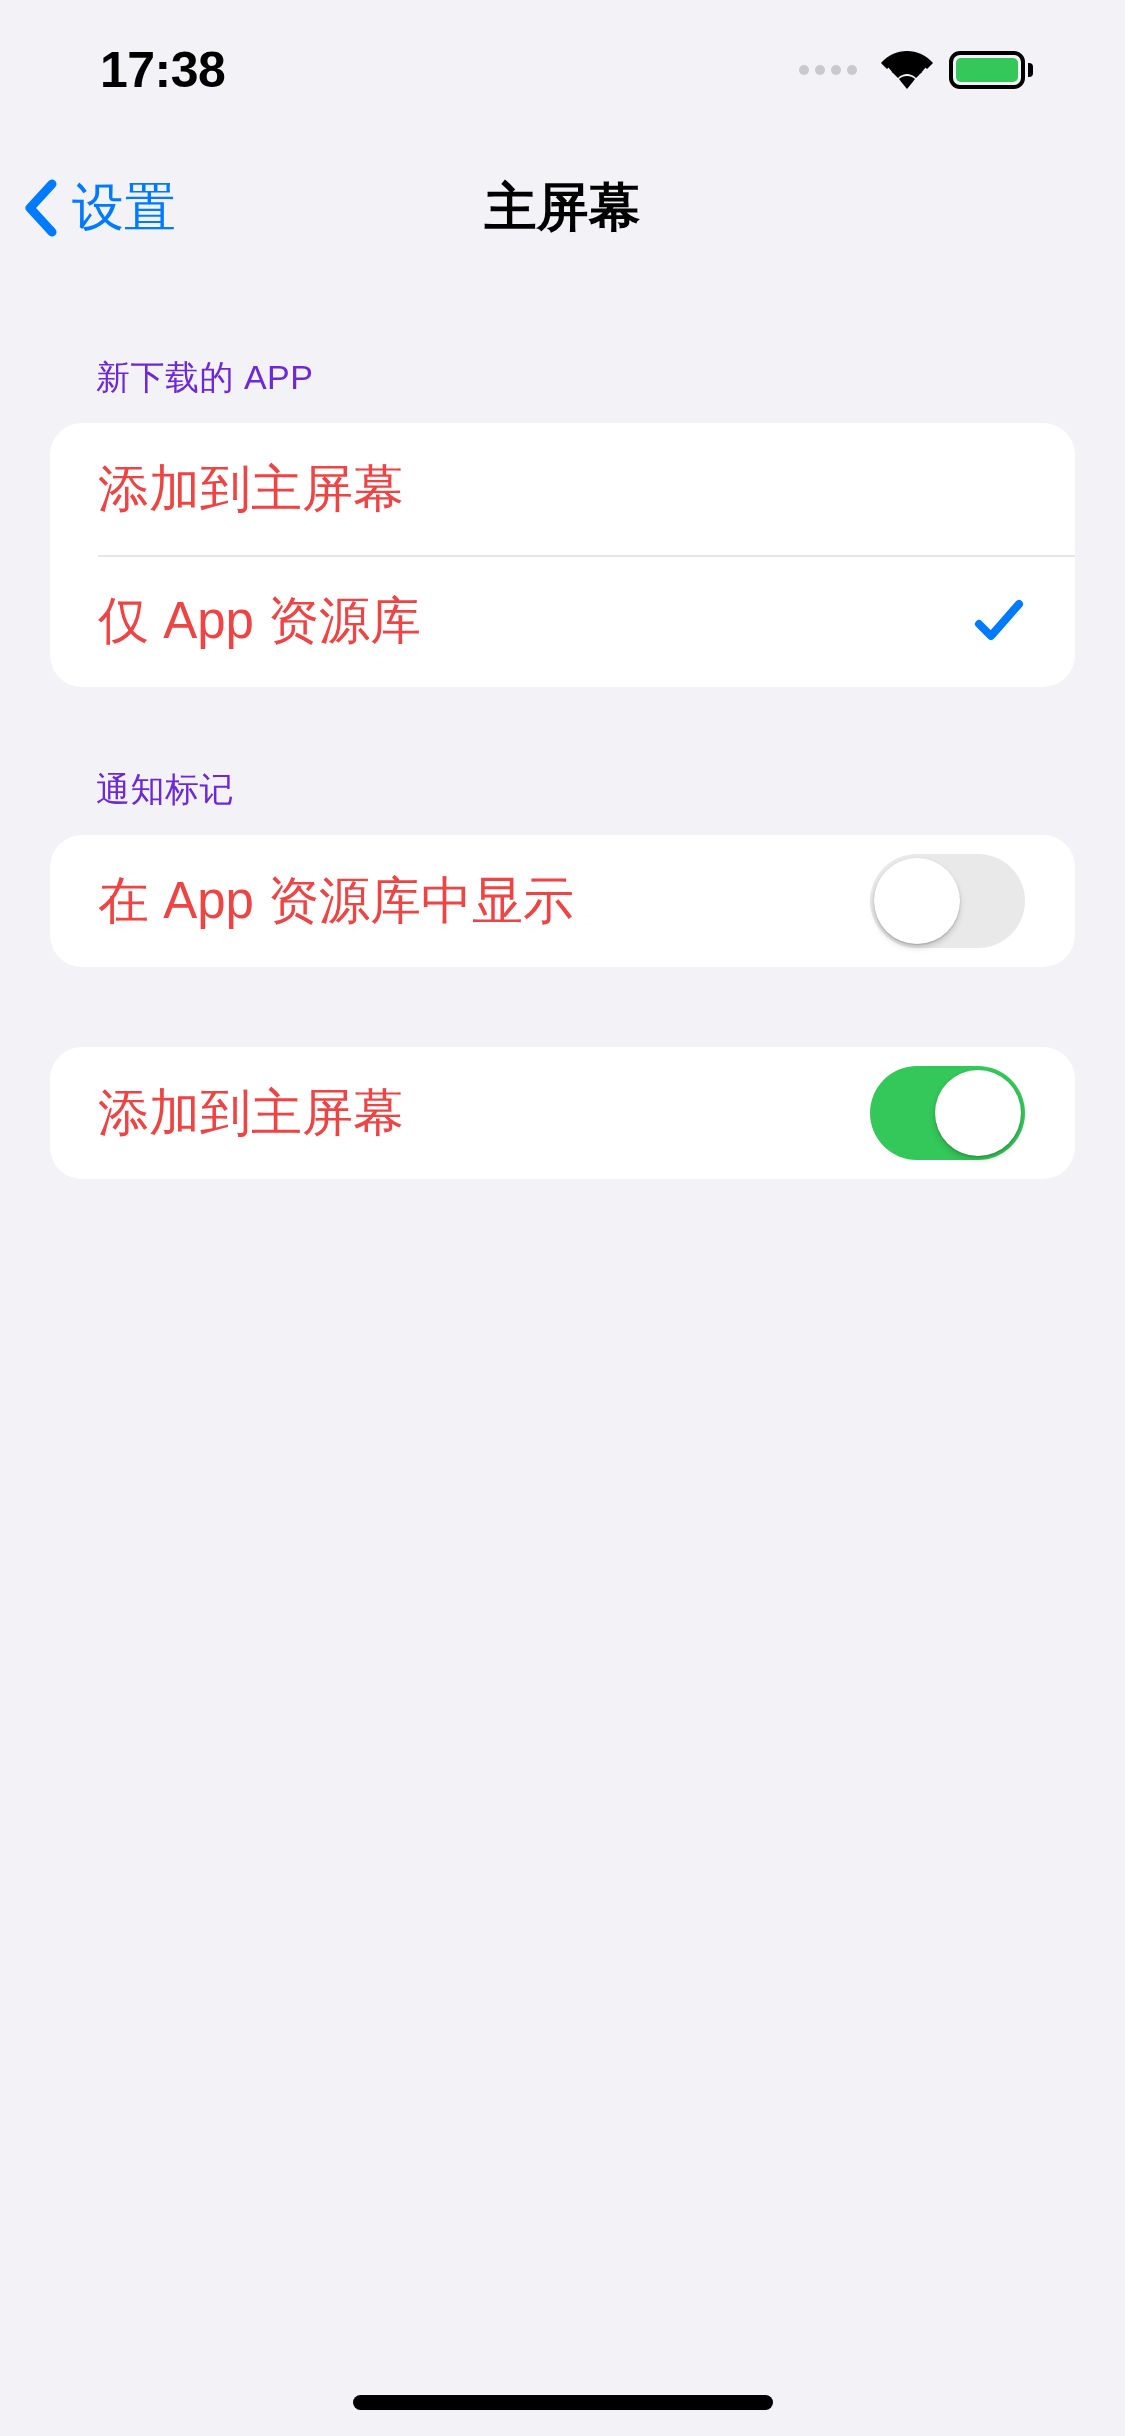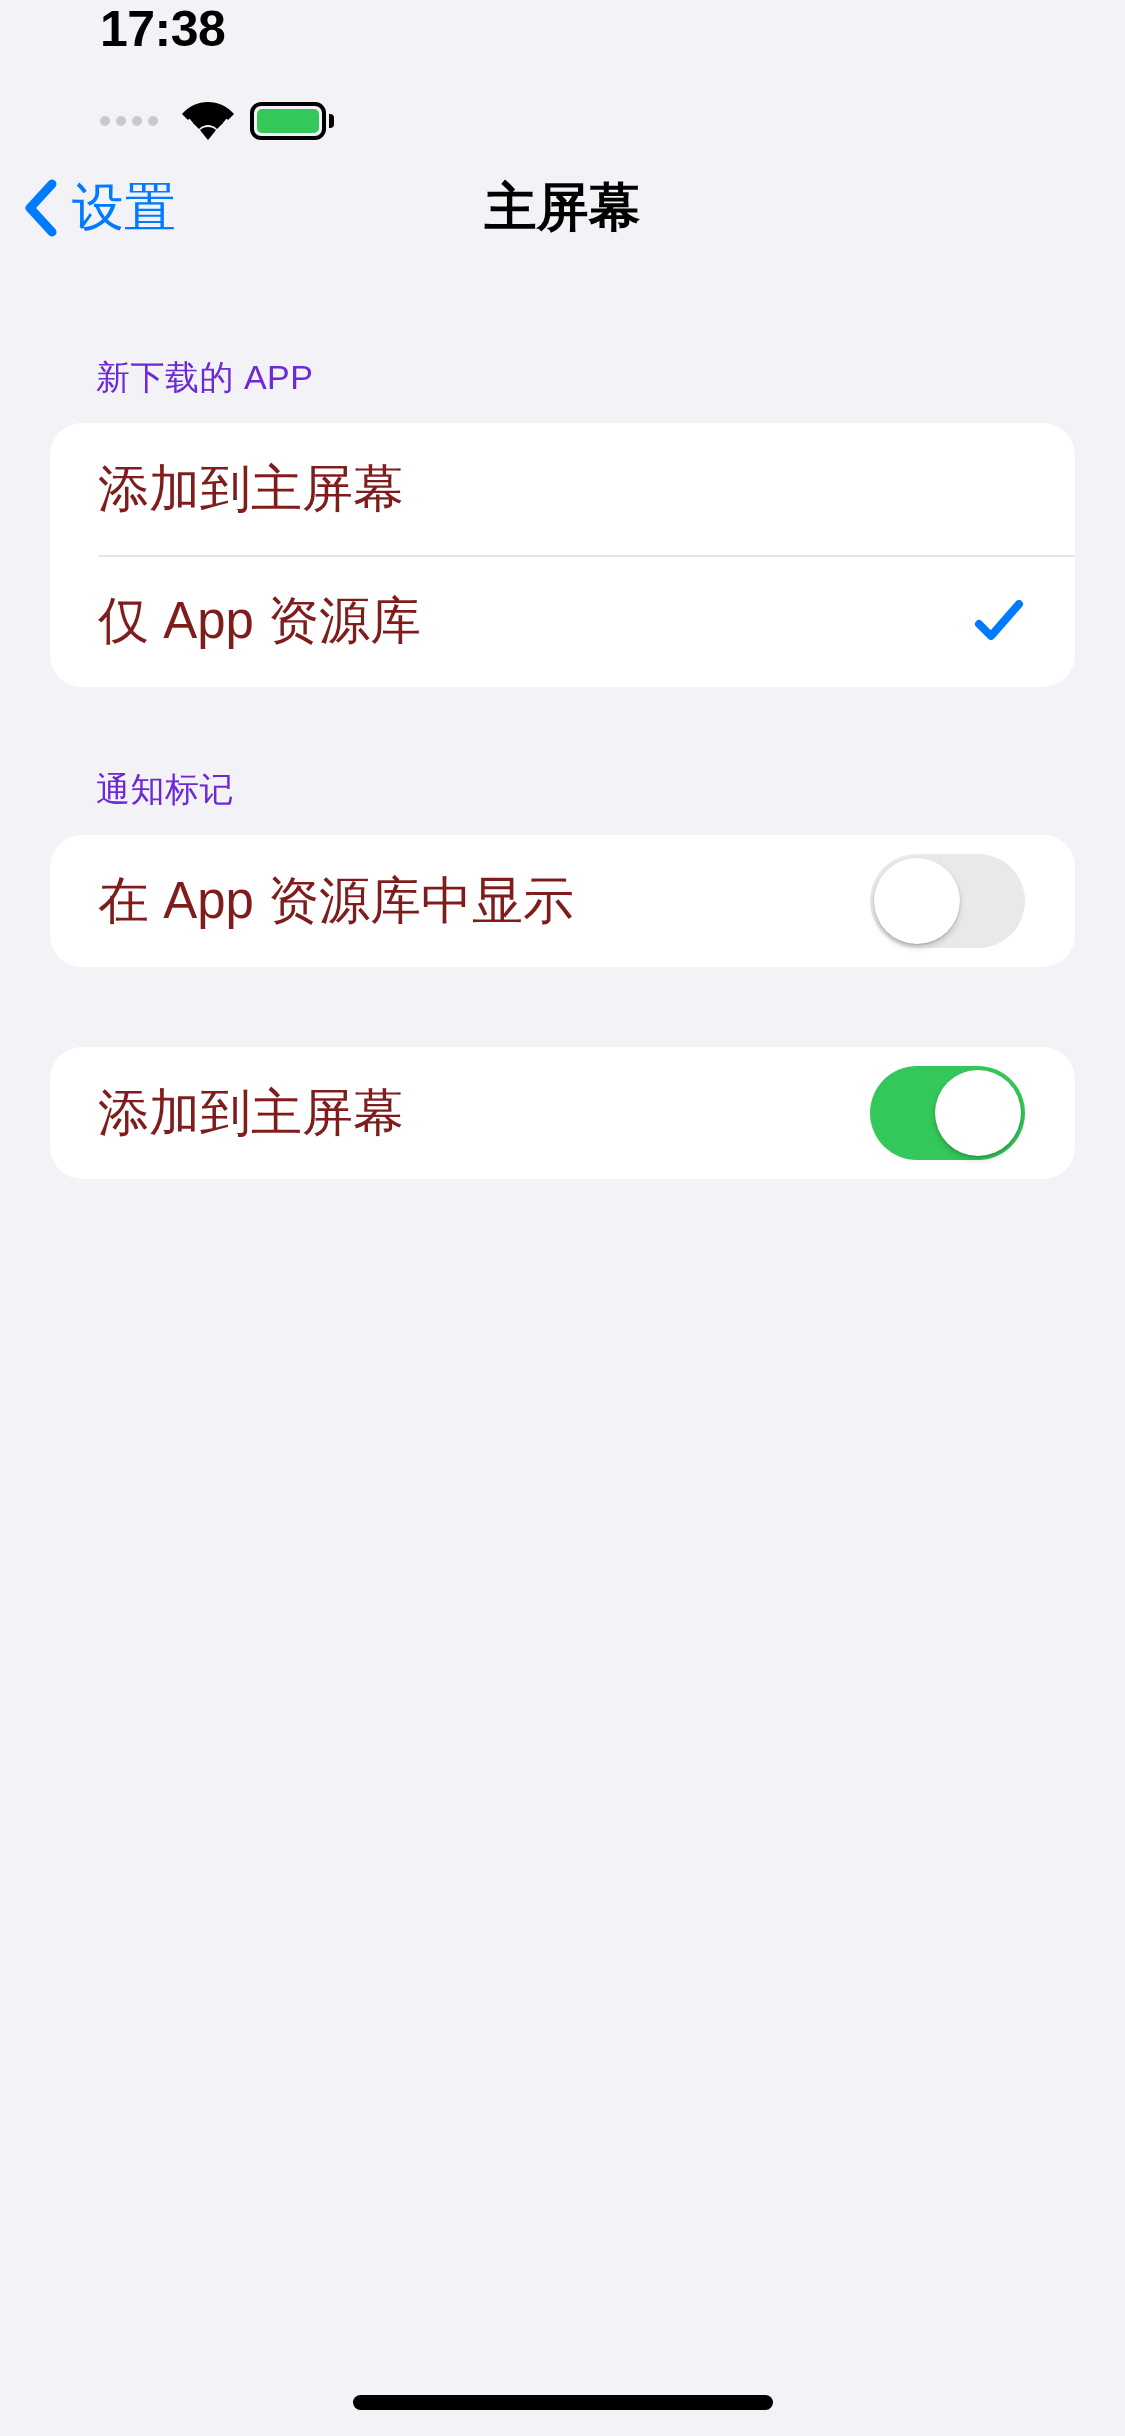--- a/index.html
+++ b/index.html
@@ -11,23 +11,23 @@
       position:relative;
       overflow:hidden;
     }
 
     
     .status-bar{
       position:relative;
       height:140px;
       width:100%;
       display:flex;
+      align-items:center;
       justify-content:space-between;
       padding:0 92px 0 100px;
-      flex-direction:column;
     }
     .status-time{
       font-size:50px;
       font-weight:600;
       letter-spacing:-0.5px;
     }
     .status-right{
       display:flex;
       align-items:center;
       gap:16px;
@@ -93,21 +93,21 @@
       padding:0 50px 0 48px;
       font-size:51px;
       position:relative;
     }
     .row + .row::before{
       content:"";
       position:absolute;
       top:0;left:48px;right:0;height:2px;
       background:#e5e5ea;
     }
-    .row-label{color:#7f1d1d}
+    .row-label{color:#ef4444}
     .check-icon{color:#007aff}
     .check-icon svg{display:block}
 
     
     .switch{
       width:155px;height:94px;border-radius:47px;
       position:relative;
       transition:.2s;
       cursor:pointer;
     }

